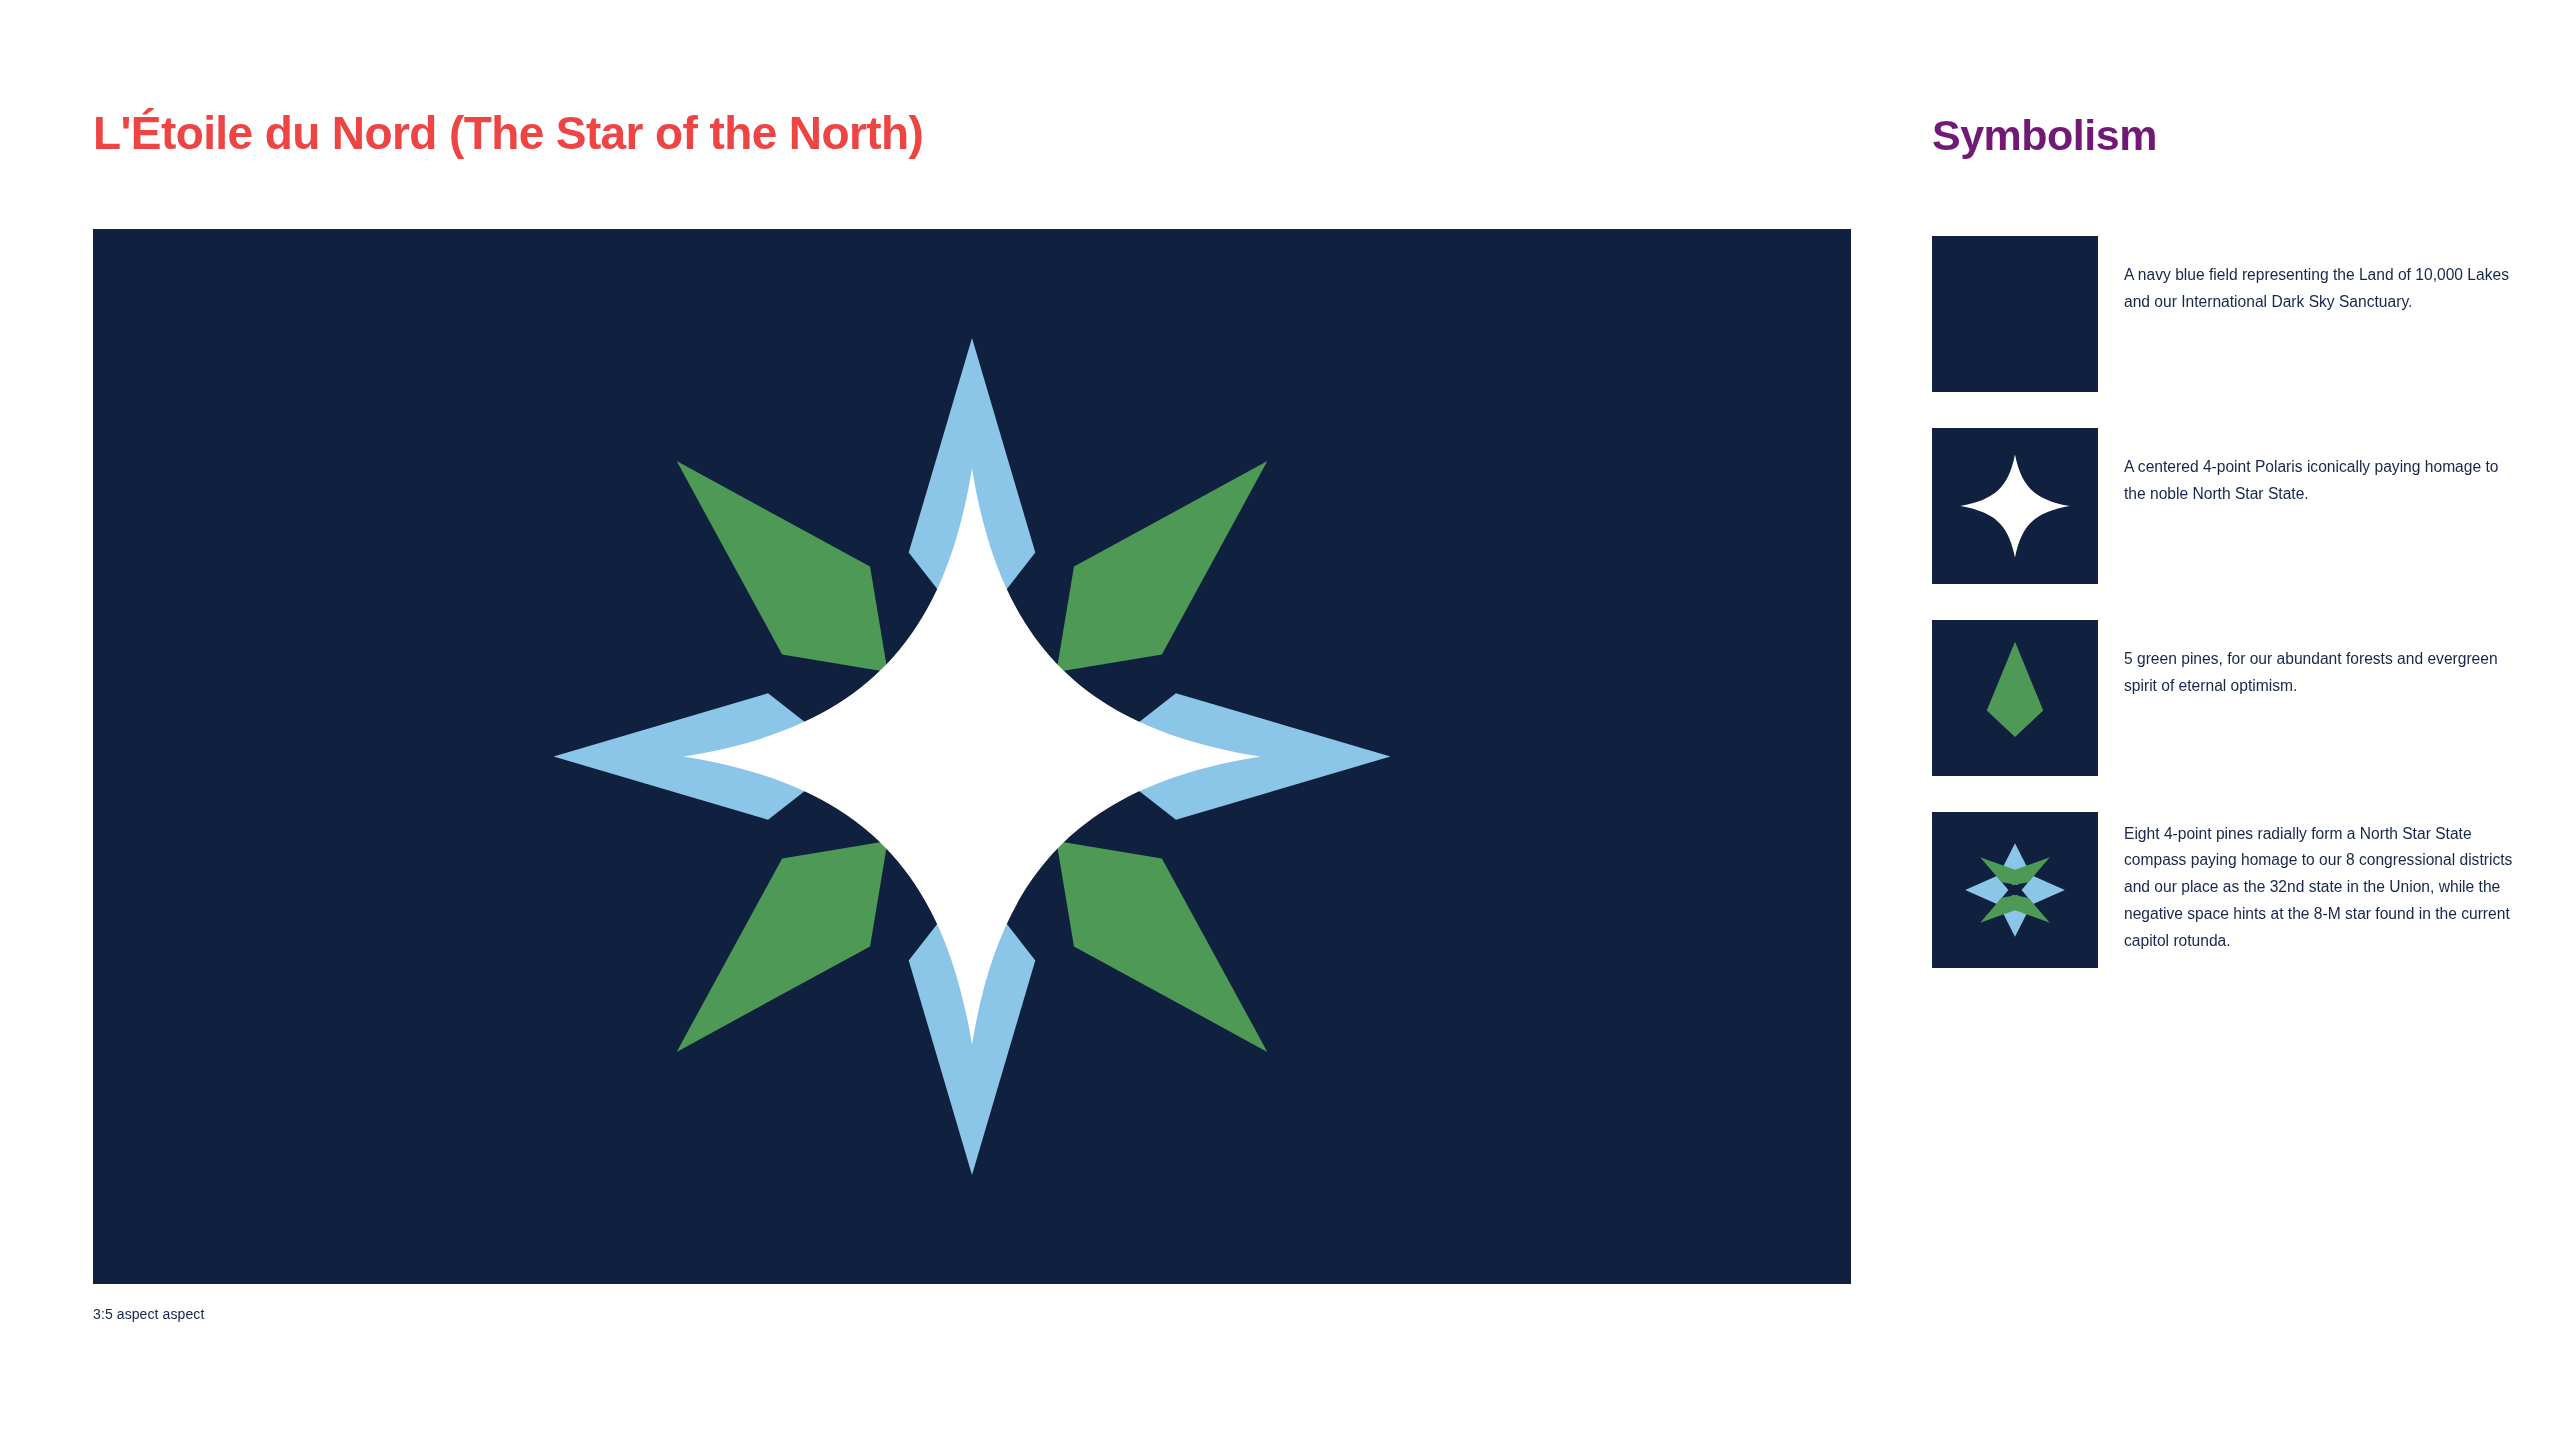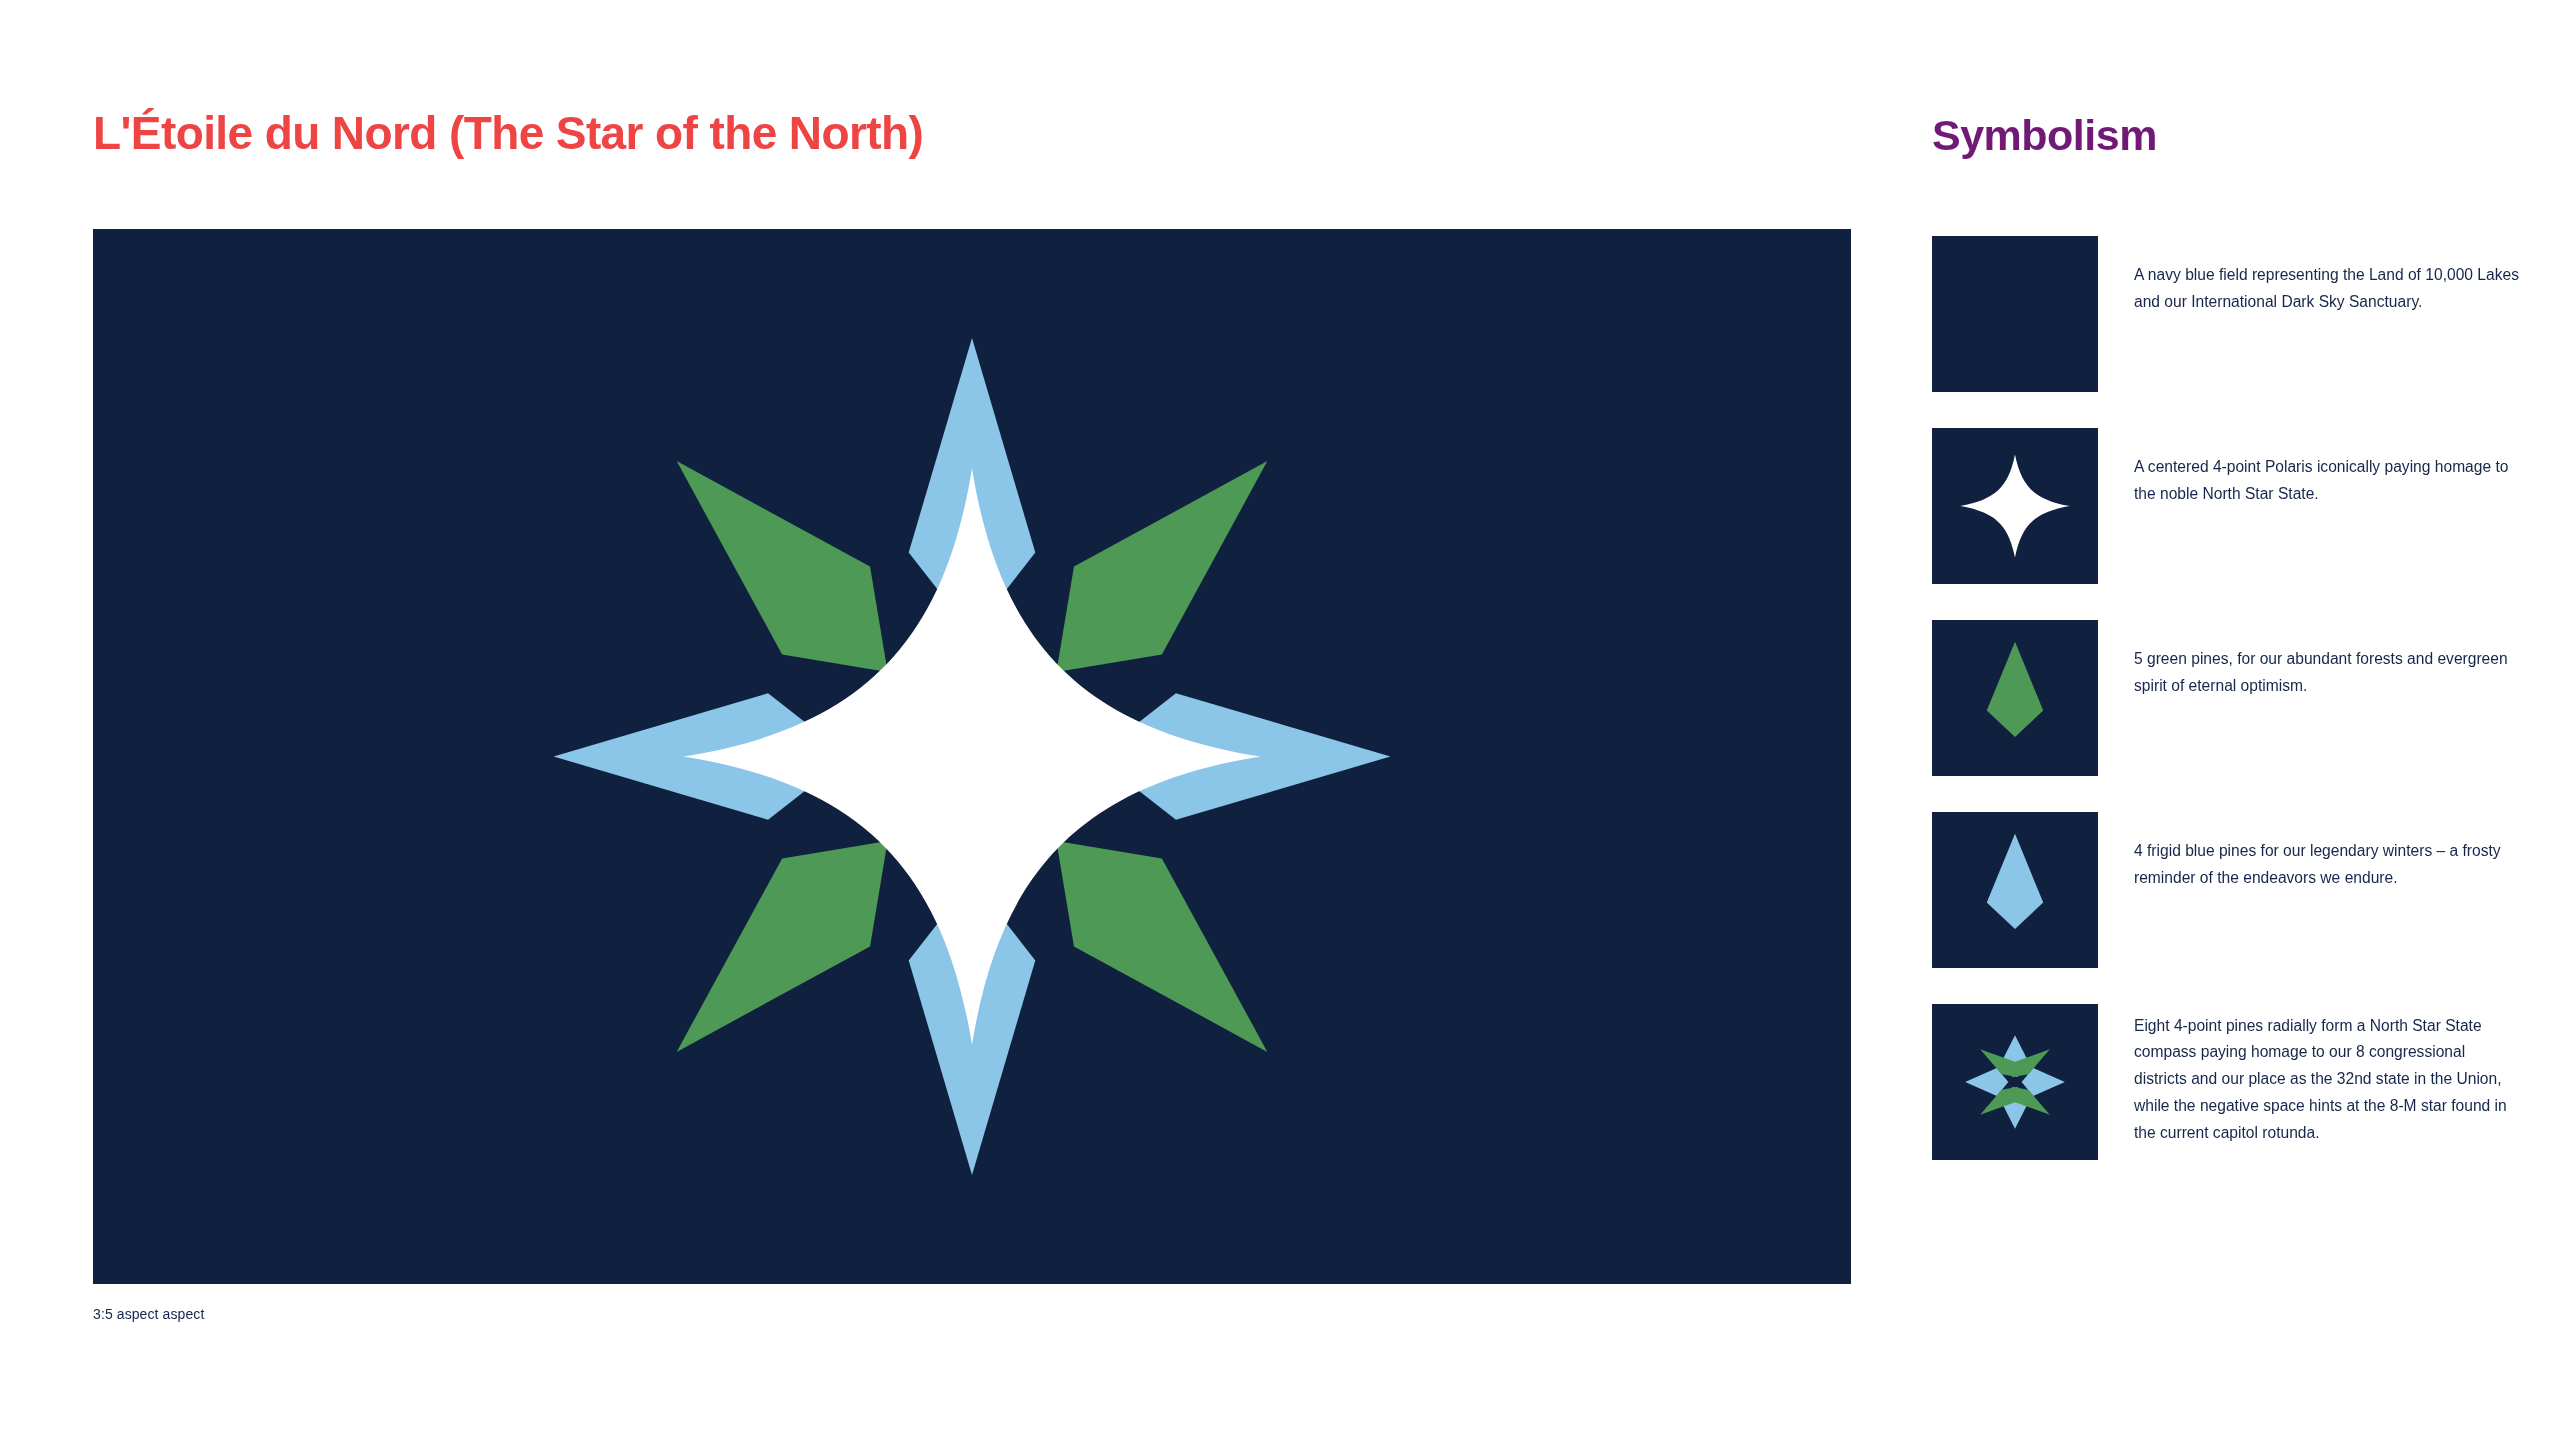--- a/index.html
+++ b/index.html
@@ -75,21 +75,21 @@
   .swatch {
     flex: 0 0 auto;
     width: 166px;
     height: 156px;
     background: #10213f;
     position: relative;
   }
   .swatch svg { display: block; width: 100%; height: 100%; }
   .swatch-desc {
     flex: 1 1 auto;
-    margin-left: 36px;
+    margin-left: 26px;
     padding-top: 26px;
     font-size: 15.6px;
     line-height: 1.72;
     font-weight: 500;
     color: #16274b;
   }
   .symbolism-row.wide .swatch-desc { padding-top: 8.6px; }
 </style>
 </head>
 <body>
@@ -159,29 +159,20 @@
   <div class="symbolism-row">
     <div class="swatch">
       <svg viewBox="0 0 100 100" preserveAspectRatio="none">
         <rect x="0" y="0" width="100" height="100" fill="#10213f"></rect>
         <path fill="#4e9955" d="M50,14 L67,58 L50,75 L33,58 Z"></path>
       </svg>
     </div>
     <div class="swatch-desc">5 green pines, for our abundant forests and evergreen spirit of eternal optimism.</div>
   </div>
 
-  <div class="symbolism-row">
-    <div class="swatch">
-      <svg viewBox="0 0 100 100" preserveAspectRatio="none">
-        <rect x="0" y="0" width="100" height="100" fill="#10213f"></rect>
-        <path fill="#8bc6e9" d="M50,14 L67,58 L50,75 L33,58 Z"></path>
-      </svg>
-    </div>
-    <div class="swatch-desc">4 frigid blue pines for our legendary winters – a frosty reminder of the endeavors we endure.</div>
-  </div>
 
   <div class="symbolism-row wide">
     <div class="swatch">
       <svg viewBox="0 0 100 100" preserveAspectRatio="none">
         <rect x="0" y="0" width="100" height="100" fill="#10213f"></rect>
         <g>
           <path fill="#8bc6e9" d="M50,20 L59,39 L50,46 L41,39 Z"></path>
           <path fill="#8bc6e9" d="M50,80 L41,61 L50,54 L59,61 Z"></path>
           <path fill="#8bc6e9" d="M80,50 L61,59 L54,50 L61,41 Z"></path>
           <path fill="#8bc6e9" d="M20,50 L39,41 L46,50 L39,59 Z"></path>

